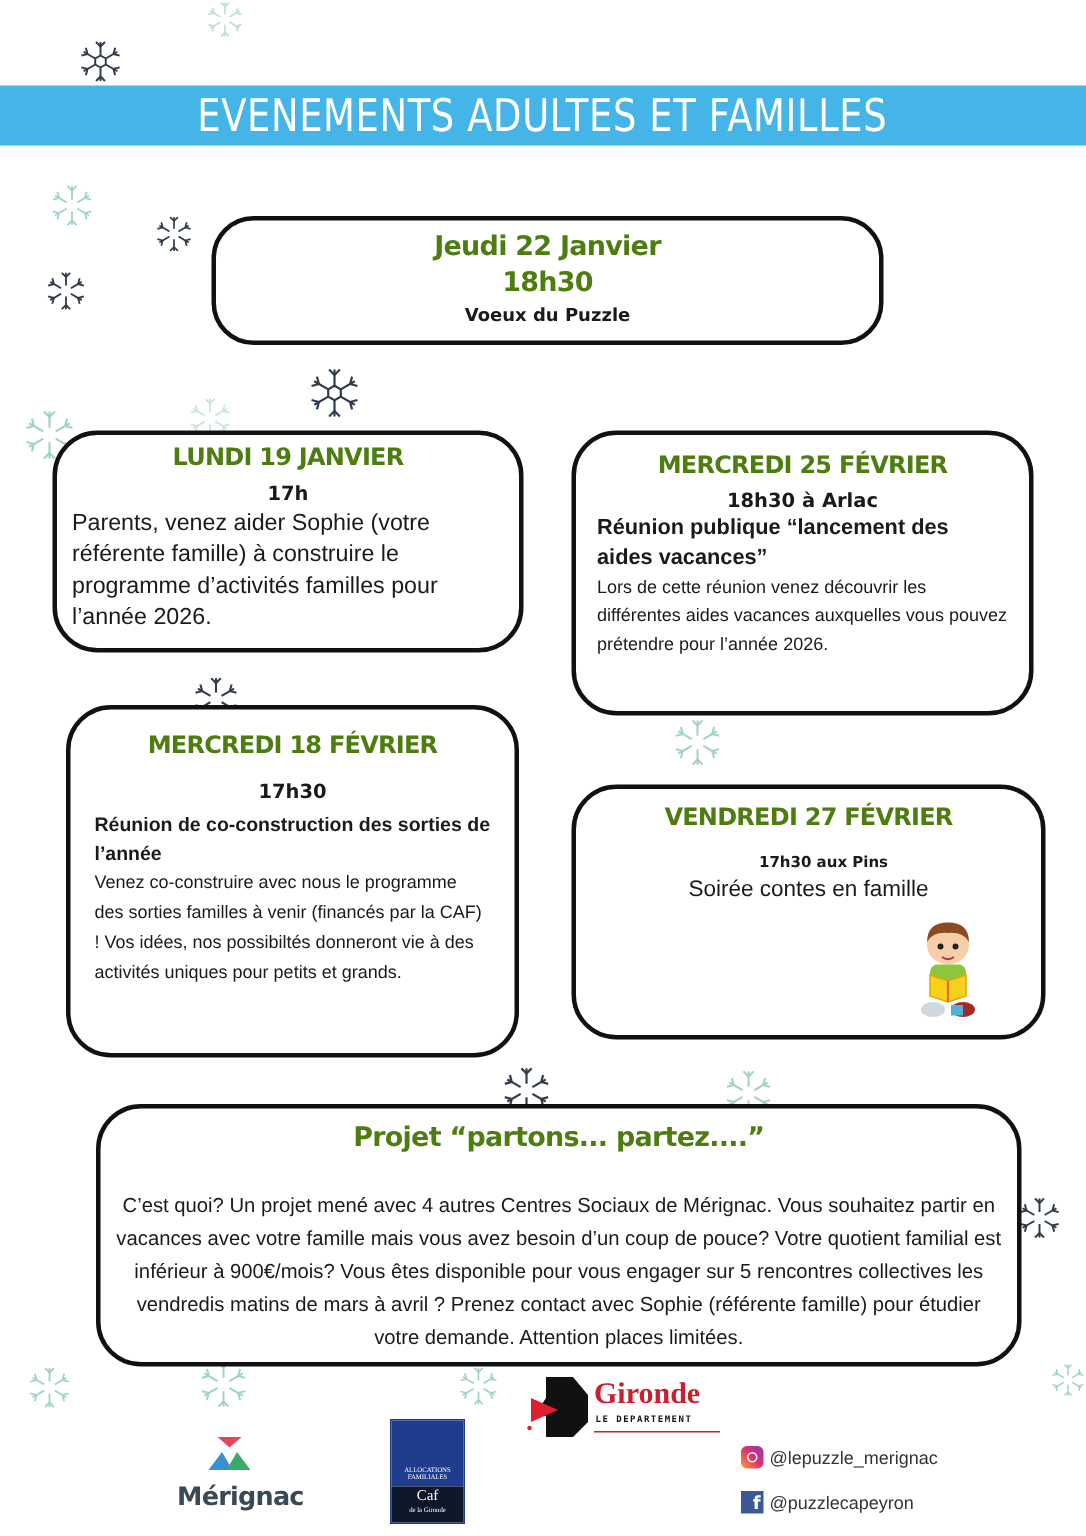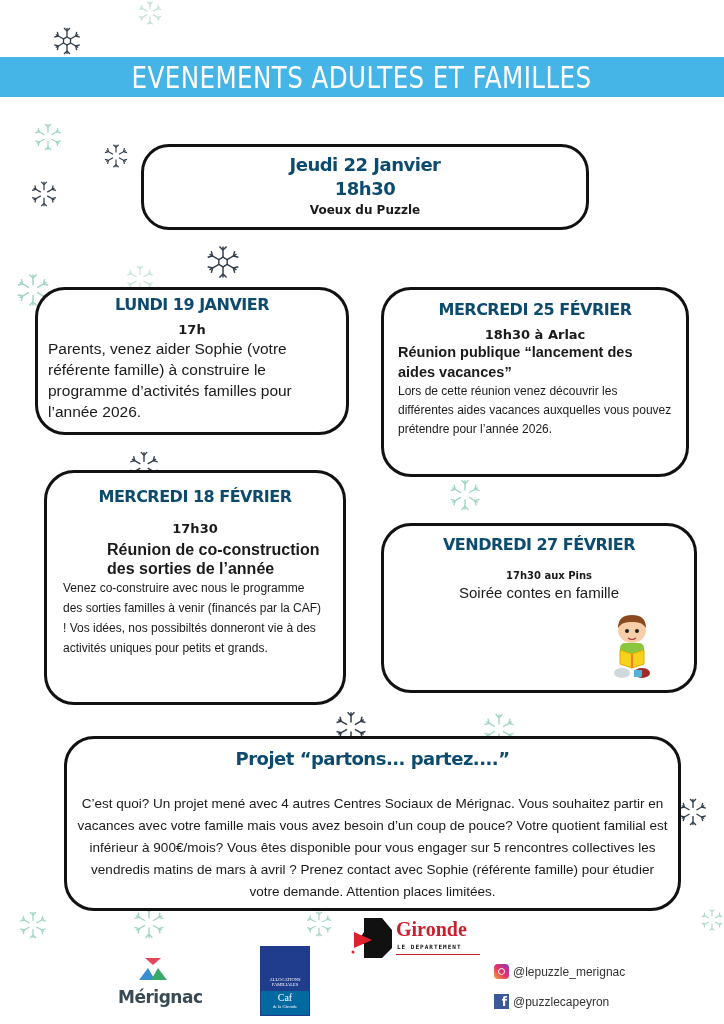--- a/index.html
+++ b/index.html
@@ -16,21 +16,21 @@
   }
   .banner-title {
     color: #ffffff; font-family: "DejaVu Sans", sans-serif; font-weight: normal;
     font-size: 30px; letter-spacing: 0.5px; transform: scaleX(0.82); white-space: nowrap;
   }
 
   .card {
     position: absolute; background: #ffffff; border: 3px solid #111111; border-radius: 30px;
   }
   .date {
-    color: #0c4a6e; font-family: "DejaVu Sans", sans-serif; font-weight: bold;
+    color: #4d7c0f; font-family: "DejaVu Sans", sans-serif; font-weight: bold;
     text-align: center; letter-spacing: -0.5px;
   }
   .time { font-family: "DejaVu Sans", sans-serif; font-weight: bold; text-align: center; color: #1a1a1a; }
   .body-text { font-family: "Liberation Sans", sans-serif; color: #1a1a1a; }
   .subhead { font-family: "Liberation Sans", sans-serif; font-weight: bold; color: #1a1a1a; }
 
   
   #card-jeudi { left: 141px; top: 144px; width: 448px; height: 86px; border-radius: 28px; }
   #card-jeudi .date { font-size: 18px; margin-top: 7px; }
   #card-jeudi .date2 { font-size: 18px; margin-top: 3px; }
@@ -46,41 +46,41 @@
   #card-m25 { left: 381px; top: 287px; width: 308px; height: 190px; }
   #card-m25 .date { font-size: 16px; margin-top: 10px; }
   #card-m25 .time { font-size: 13px; margin-top: 8px; }
   #card-m25 .subhead { font-size: 14.5px; line-height: 20px; padding: 0 14px; }
   #card-m25 .body-text { font-size: 12px; line-height: 19px; padding: 0 14px; }
 
   
   #card-m18 { left: 44px; top: 470px; width: 302px; height: 235px; }
   #card-m18 .date { font-size: 16px; margin-top: 14px; }
   #card-m18 .time { font-size: 13px; margin-top: 15px; text-align: center; }
-  #card-m18 .subhead { font-size: 16px; line-height: 19px; padding: 0 16px; margin-top: 4px; margin-left: 44px; }
+  #card-m18 .subhead { font-size: 13px; line-height: 19px; padding: 0 16px; margin-top: 4px; }
   #card-m18 .body-text { font-size: 12px; line-height: 20px; padding: 0 16px; }
 
   
   #card-v27 { left: 381px; top: 523px; width: 316px; height: 170px; }
   #card-v27 .date { font-size: 16px; margin-top: 9px; }
   #card-v27 .time { font-size: 10px; margin-top: 16px; margin-left: 20px; }
   #card-v27 .body-text { font-size: 15px; text-align: center; margin-top: 3px; }
   .kid { position: absolute; right: 34px; bottom: 8px; width: 56px; height: 72px; }
 
   
   #card-projet { left: 64px; top: 736px; width: 617px; height: 175px; }
   #card-projet .date { font-size: 18px; margin-top: 9px; }
   #card-projet .body-text { font-size: 13.5px; line-height: 22px; text-align: center; padding: 0 10px; margin-top: 24px; }
 
   
   .logo-merignac { position: absolute; left: 118px; top: 958px; width: 70px; text-align: center; }
   .merignac-text { font-family: "DejaVu Sans", sans-serif; font-weight: bold; font-size: 17px; color: #3a4a55; margin-top: 3px; letter-spacing: -0.5px; }
   .logo-caf { position: absolute; left: 260px; top: 946px; width: 50px; height: 70px; border: 1px solid #1f3d8c; }
   .caf-top { background: #1f3d8c; height: 44px; color: #fff; font-size: 4.5px; text-align: center; padding-top: 30px; font-family: "Liberation Serif", serif; }
-  .caf-bottom { background: #0369a1; height: 24px; color: #fff; text-align: center; font-family: "Liberation Serif", serif; }
+  .caf-bottom { background: #0f172a; height: 24px; color: #fff; text-align: center; font-family: "Liberation Serif", serif; }
   .caf-bottom .caf-name { font-size: 10px; line-height: 12px; padding-top: 1px; }
   .caf-bottom .caf-sub { font-size: 4.5px; }
   .logo-gironde { position: absolute; left: 350px; top: 916px; width: 130px; height: 44px; }
   .gironde-name { position: absolute; left: 46px; top: 2px; font-family: "Liberation Serif", serif; font-weight: bold; font-size: 20px; color: #c8202f; }
   .gironde-sub { position: absolute; left: 47px; top: 27px; font-family: "DejaVu Sans Mono", monospace; font-size: 6px; font-weight: bold; letter-spacing: 1px; color: #111; }
   .gironde-line { position: absolute; left: 46px; top: 38px; width: 84px; height: 1px; background: #c8202f; }
   .social { position: absolute; left: 494px; display: flex; align-items: center; gap: 4px; font-size: 12px; color: #333; font-family: "Liberation Sans", sans-serif; }
   .social-ig { top: 964px; }
   .social-fb { top: 994px; }
   .ig-icon { width: 15px; height: 15px; border-radius: 4px; background: linear-gradient(45deg, #f9a43a, #e1306c, #8a3ab9); position: relative; }

